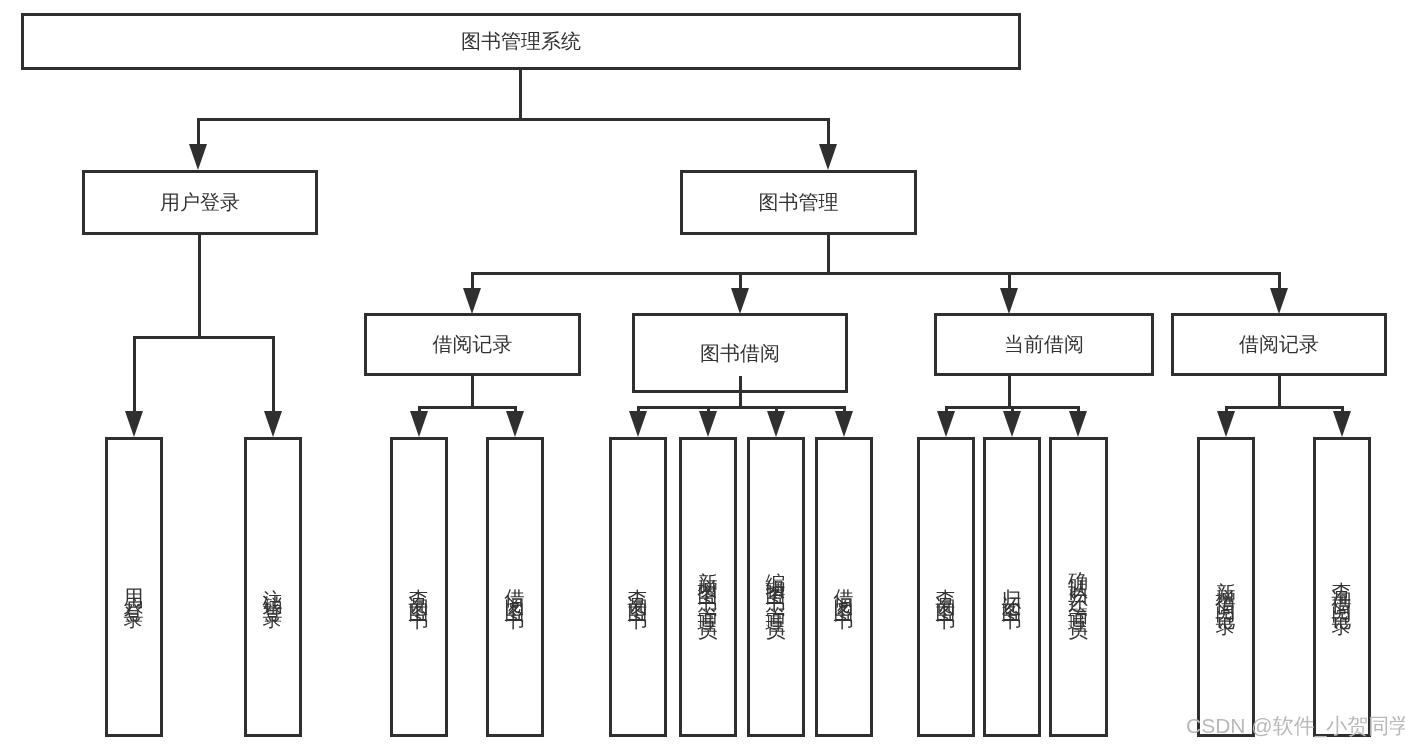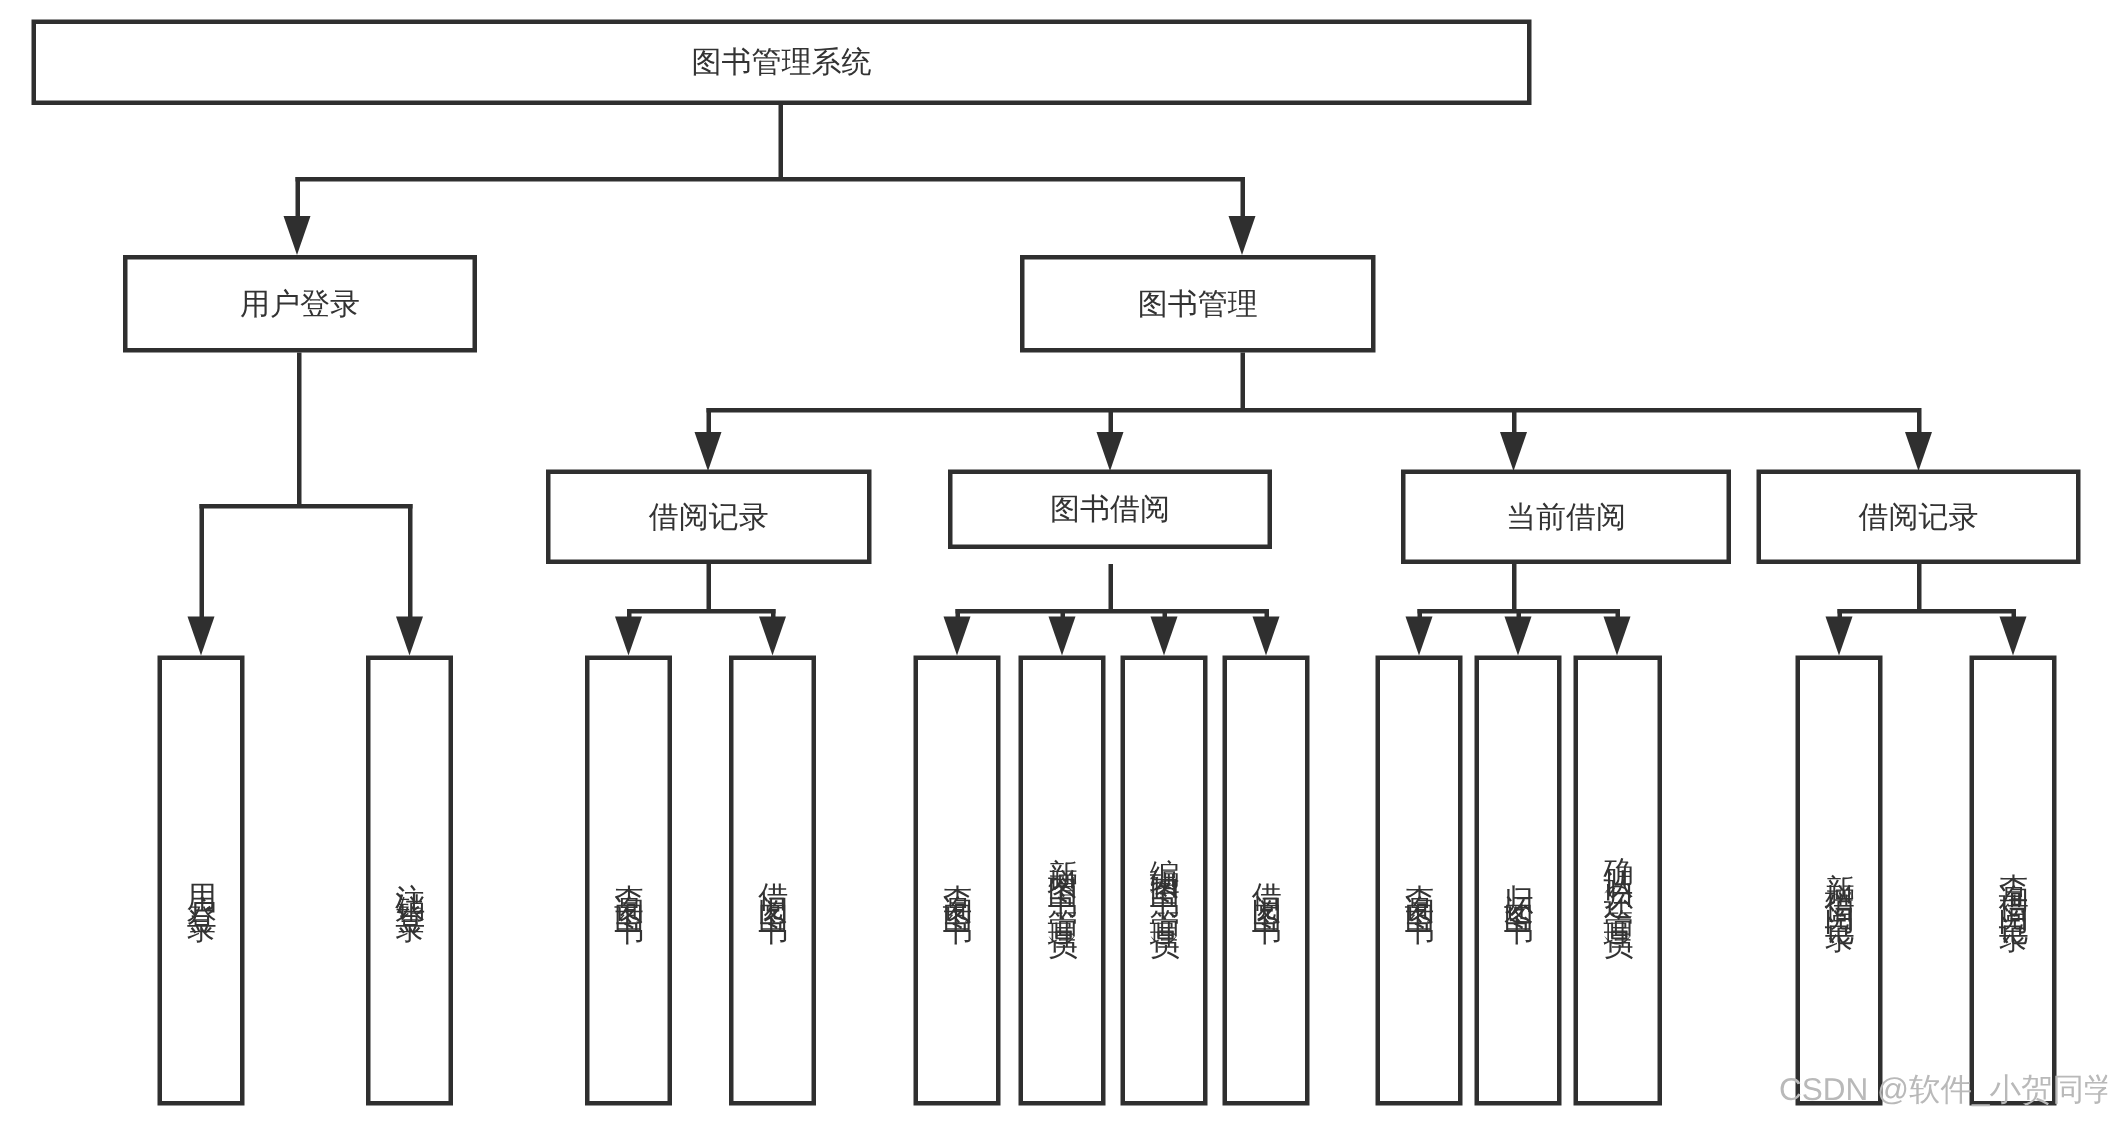--- a/index.html
+++ b/index.html
@@ -66,21 +66,21 @@
     <span>用户登录</span>
   </div>
 
   <div class="hbox" style="left:680px;top:170px;width:237px;height:65px">
     <span>图书管理</span>
   </div>
 
   <div class="hbox" style="left:364px;top:313px;width:217px;height:63px">
     <span>借阅记录</span>
   </div>
-  <div class="hbox" style="left:632px;top:313px;width:216px;height:53px">
+  <div class="hbox" style="left:632px;top:313px;width:216px;height:80px">
     <span>图书借阅</span>
   </div>
   <div class="hbox" style="left:934px;top:313px;width:220px;height:63px">
     <span>当前借阅</span>
   </div>
   <div class="hbox" style="left:1171px;top:313px;width:216px;height:63px">
     <span>借阅记录</span>
   </div>
 
   <div class="vbox" style="left:105px;width:58px">

